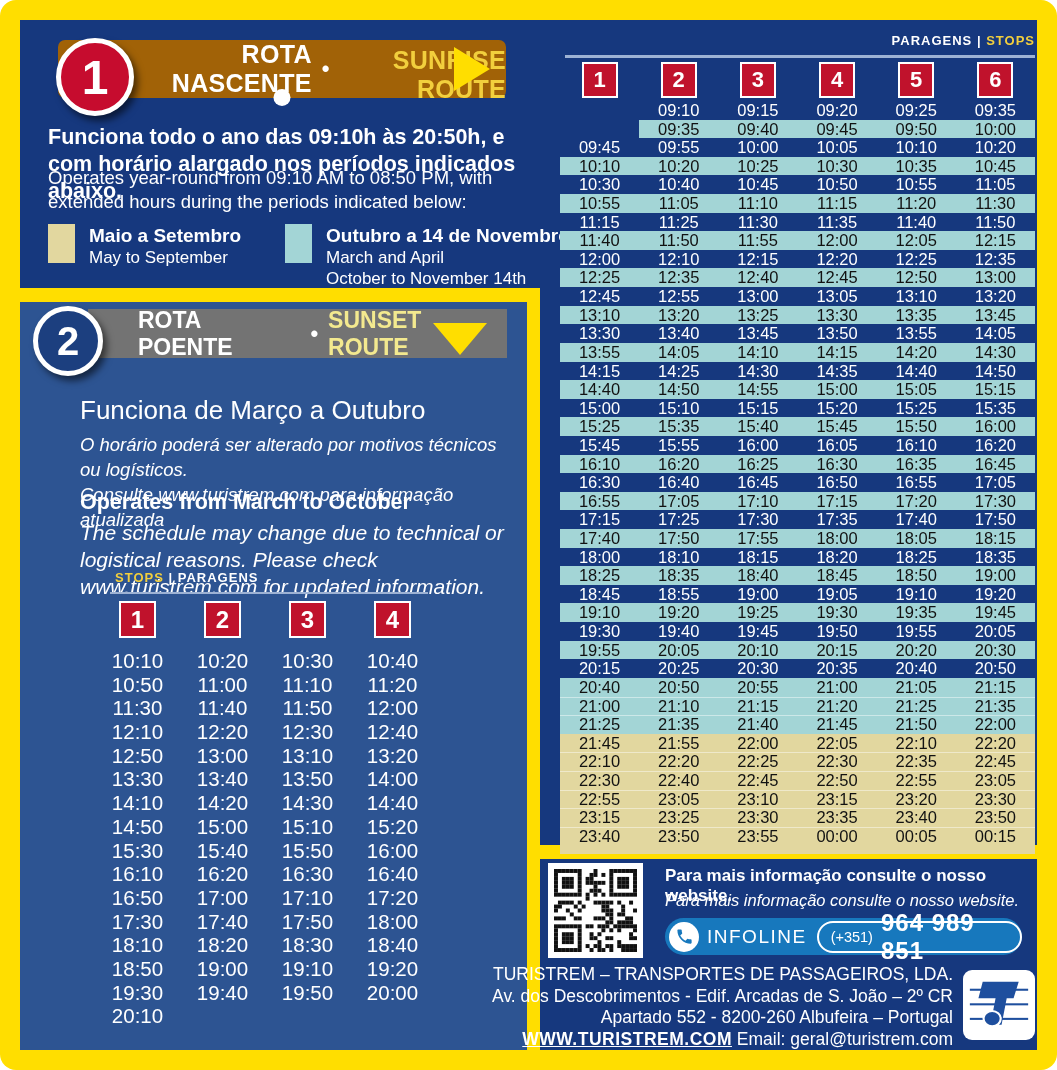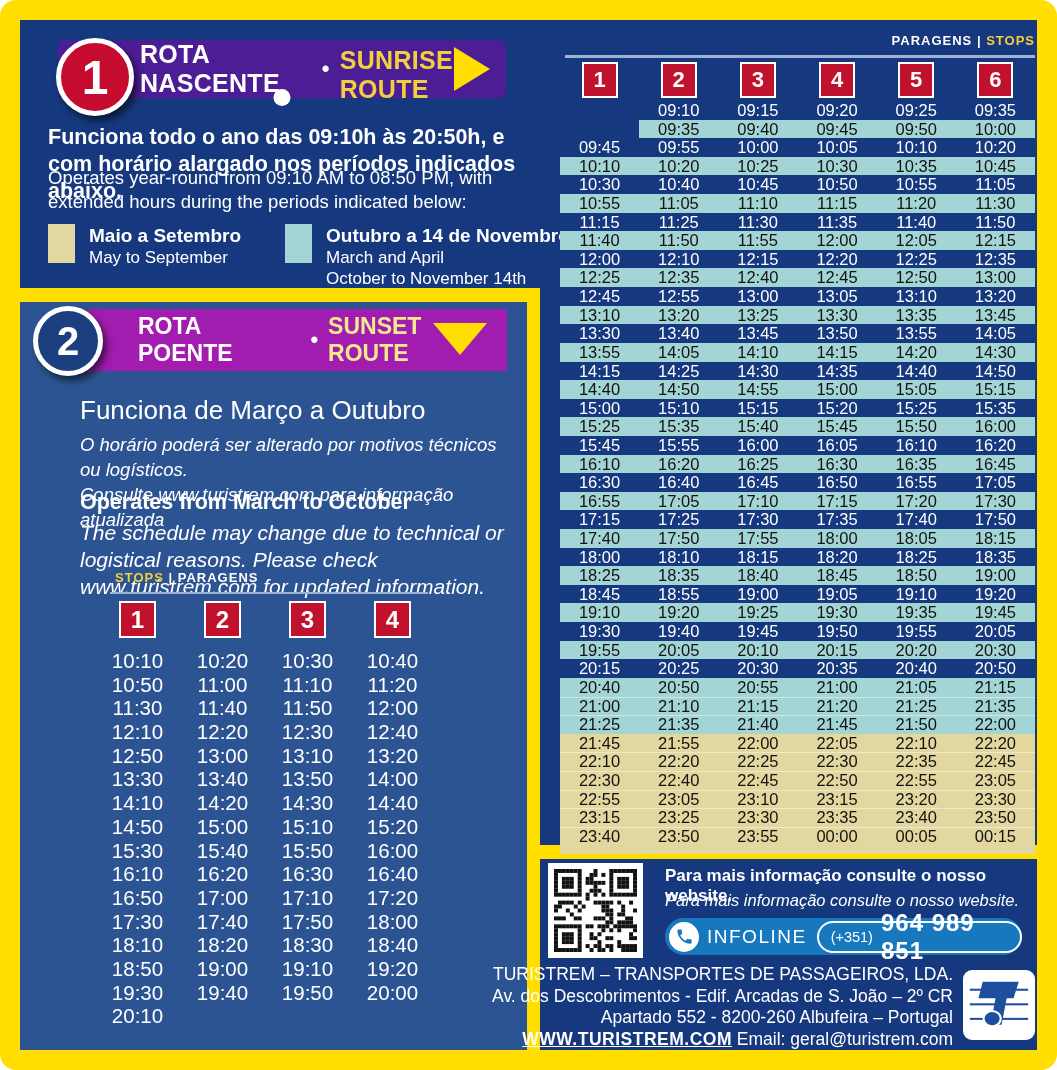--- a/index.html
+++ b/index.html
@@ -10,21 +10,21 @@
   }
   .inner { position:absolute; left:20px; top:20px; width:1017px; height:1030px; background:#16387E; }
 
   
   .div-h-left  { position:absolute; left:0;   top:268px; width:520px; height:14px; background:#FFDE00; }
   .div-v       { position:absolute; left:507px; top:268px; width:13px; height:762px; background:#FFDE00; }
   .div-h-right { position:absolute; left:520px; top:825px; width:497px; height:14px; background:#FFDE00; }
 
   
   .banner1 { position:absolute; left:38px; top:20px; width:448px; height:58px;
-             background:#4c1d95; border-radius:7px; }
+             background:#a16207; border-radius:7px;text-align:right; }
   .banner1-text { position:absolute; left:82px; top:0; height:100%; display:flex; align-items:center; gap:10px;
                   font-weight:bold; font-size:25px; letter-spacing:.3px; }
   .t-pt { color:#ffffff; } .t-dot { color:#ffffff; font-size:22px; } .t-en { color:#F2CF3D;margin-top:12px; }
   .arrow-right { position:absolute; right:16px; top:50%; transform:translateY(-50%);
                  width:0; height:0; border-left:36px solid #FFDE00;
                  border-top:22px solid transparent; border-bottom:22px solid transparent; }
   .banner-dot { position:absolute; left:50%; bottom:-8px; transform:translateX(-50%);
                 width:17px; height:17px; border-radius:50%; background:#ffffff; }
   .badge { border-radius:50%; background:#C60C2E; border:5px solid #ffffff;
            box-shadow:4px 5px 7px rgba(0,0,0,.55); color:#ffffff; font-weight:bold;
@@ -36,21 +36,21 @@
              font-size:18.5px; line-height:24px; }
   .legend-item { position:absolute; top:204px; display:flex; }
   .legend-item:nth-of-type(1) { left:28px; }
   .legend-item:nth-of-type(2) { left:265px; }
   .swatch { width:27px; height:39px; margin-right:14px; flex:0 0 auto; }
   .leg-bold { color:#ffffff; font-weight:bold; font-size:19px; line-height:23px; }
   .leg-normal { color:#ffffff; font-size:17px; line-height:21px; }
 
   
   .panel2 { position:absolute; left:0; top:282px; width:507px; height:748px; background:#2D5492; }
-  .banner2 { position:absolute; left:68px; top:7px; width:419px; height:62px; background:#a21caf; }
+  .banner2 { position:absolute; left:68px; top:7px; width:419px; height:49px; background:#737373; }
   .banner2-text { position:absolute; left:50px; top:0; height:100%; display:flex; align-items:center; gap:10px;
                   font-weight:bold; font-size:23px; }
   .t-en2 { color:#F3E98F; }
   .arrow-down { position:absolute; right:20px; top:14px; width:0; height:0;
                 border-top:32px solid #FFDE00; border-left:27px solid transparent; border-right:27px solid transparent; }
   .badge2 { position:absolute; left:13px; top:4px; width:60px; height:60px;
             background:#1C3F7F; font-size:40px; }
   .funciona { position:absolute; left:60px; top:93px; color:#ffffff; font-size:26px; }
   .note-pt { position:absolute; left:60px; top:130px; width:440px; color:#ffffff;
              font-style:italic; font-size:18.5px; line-height:25px; }

